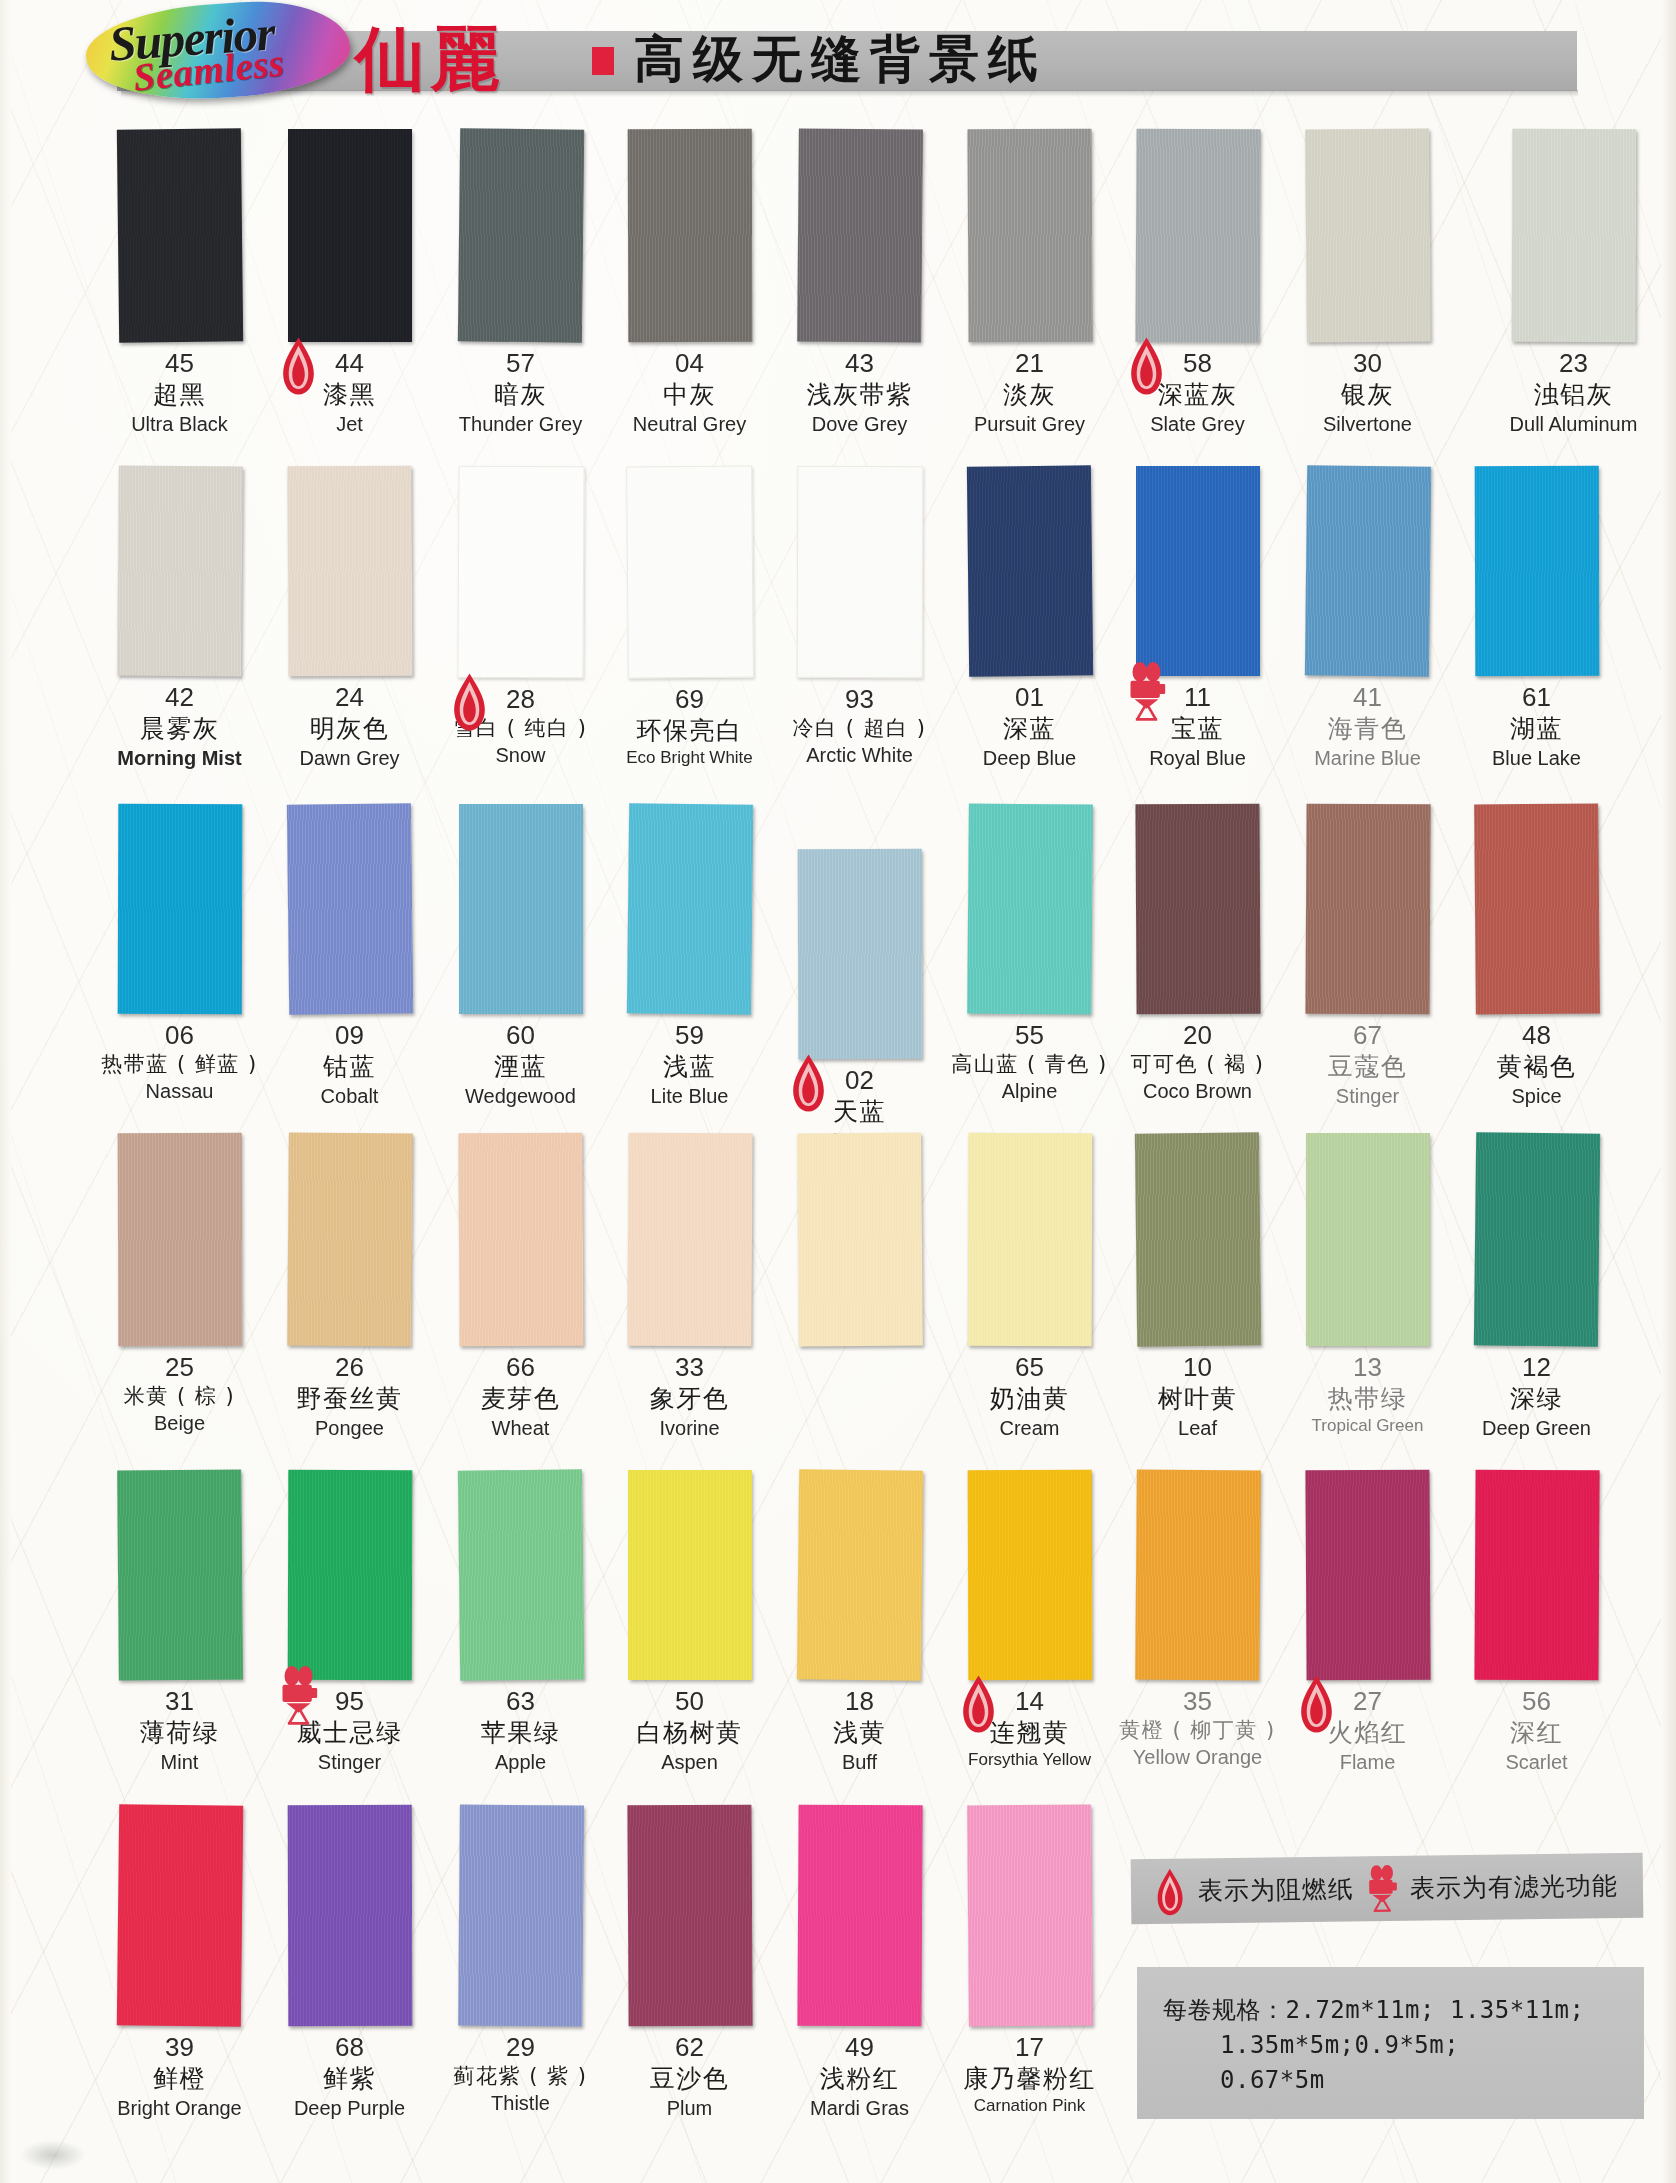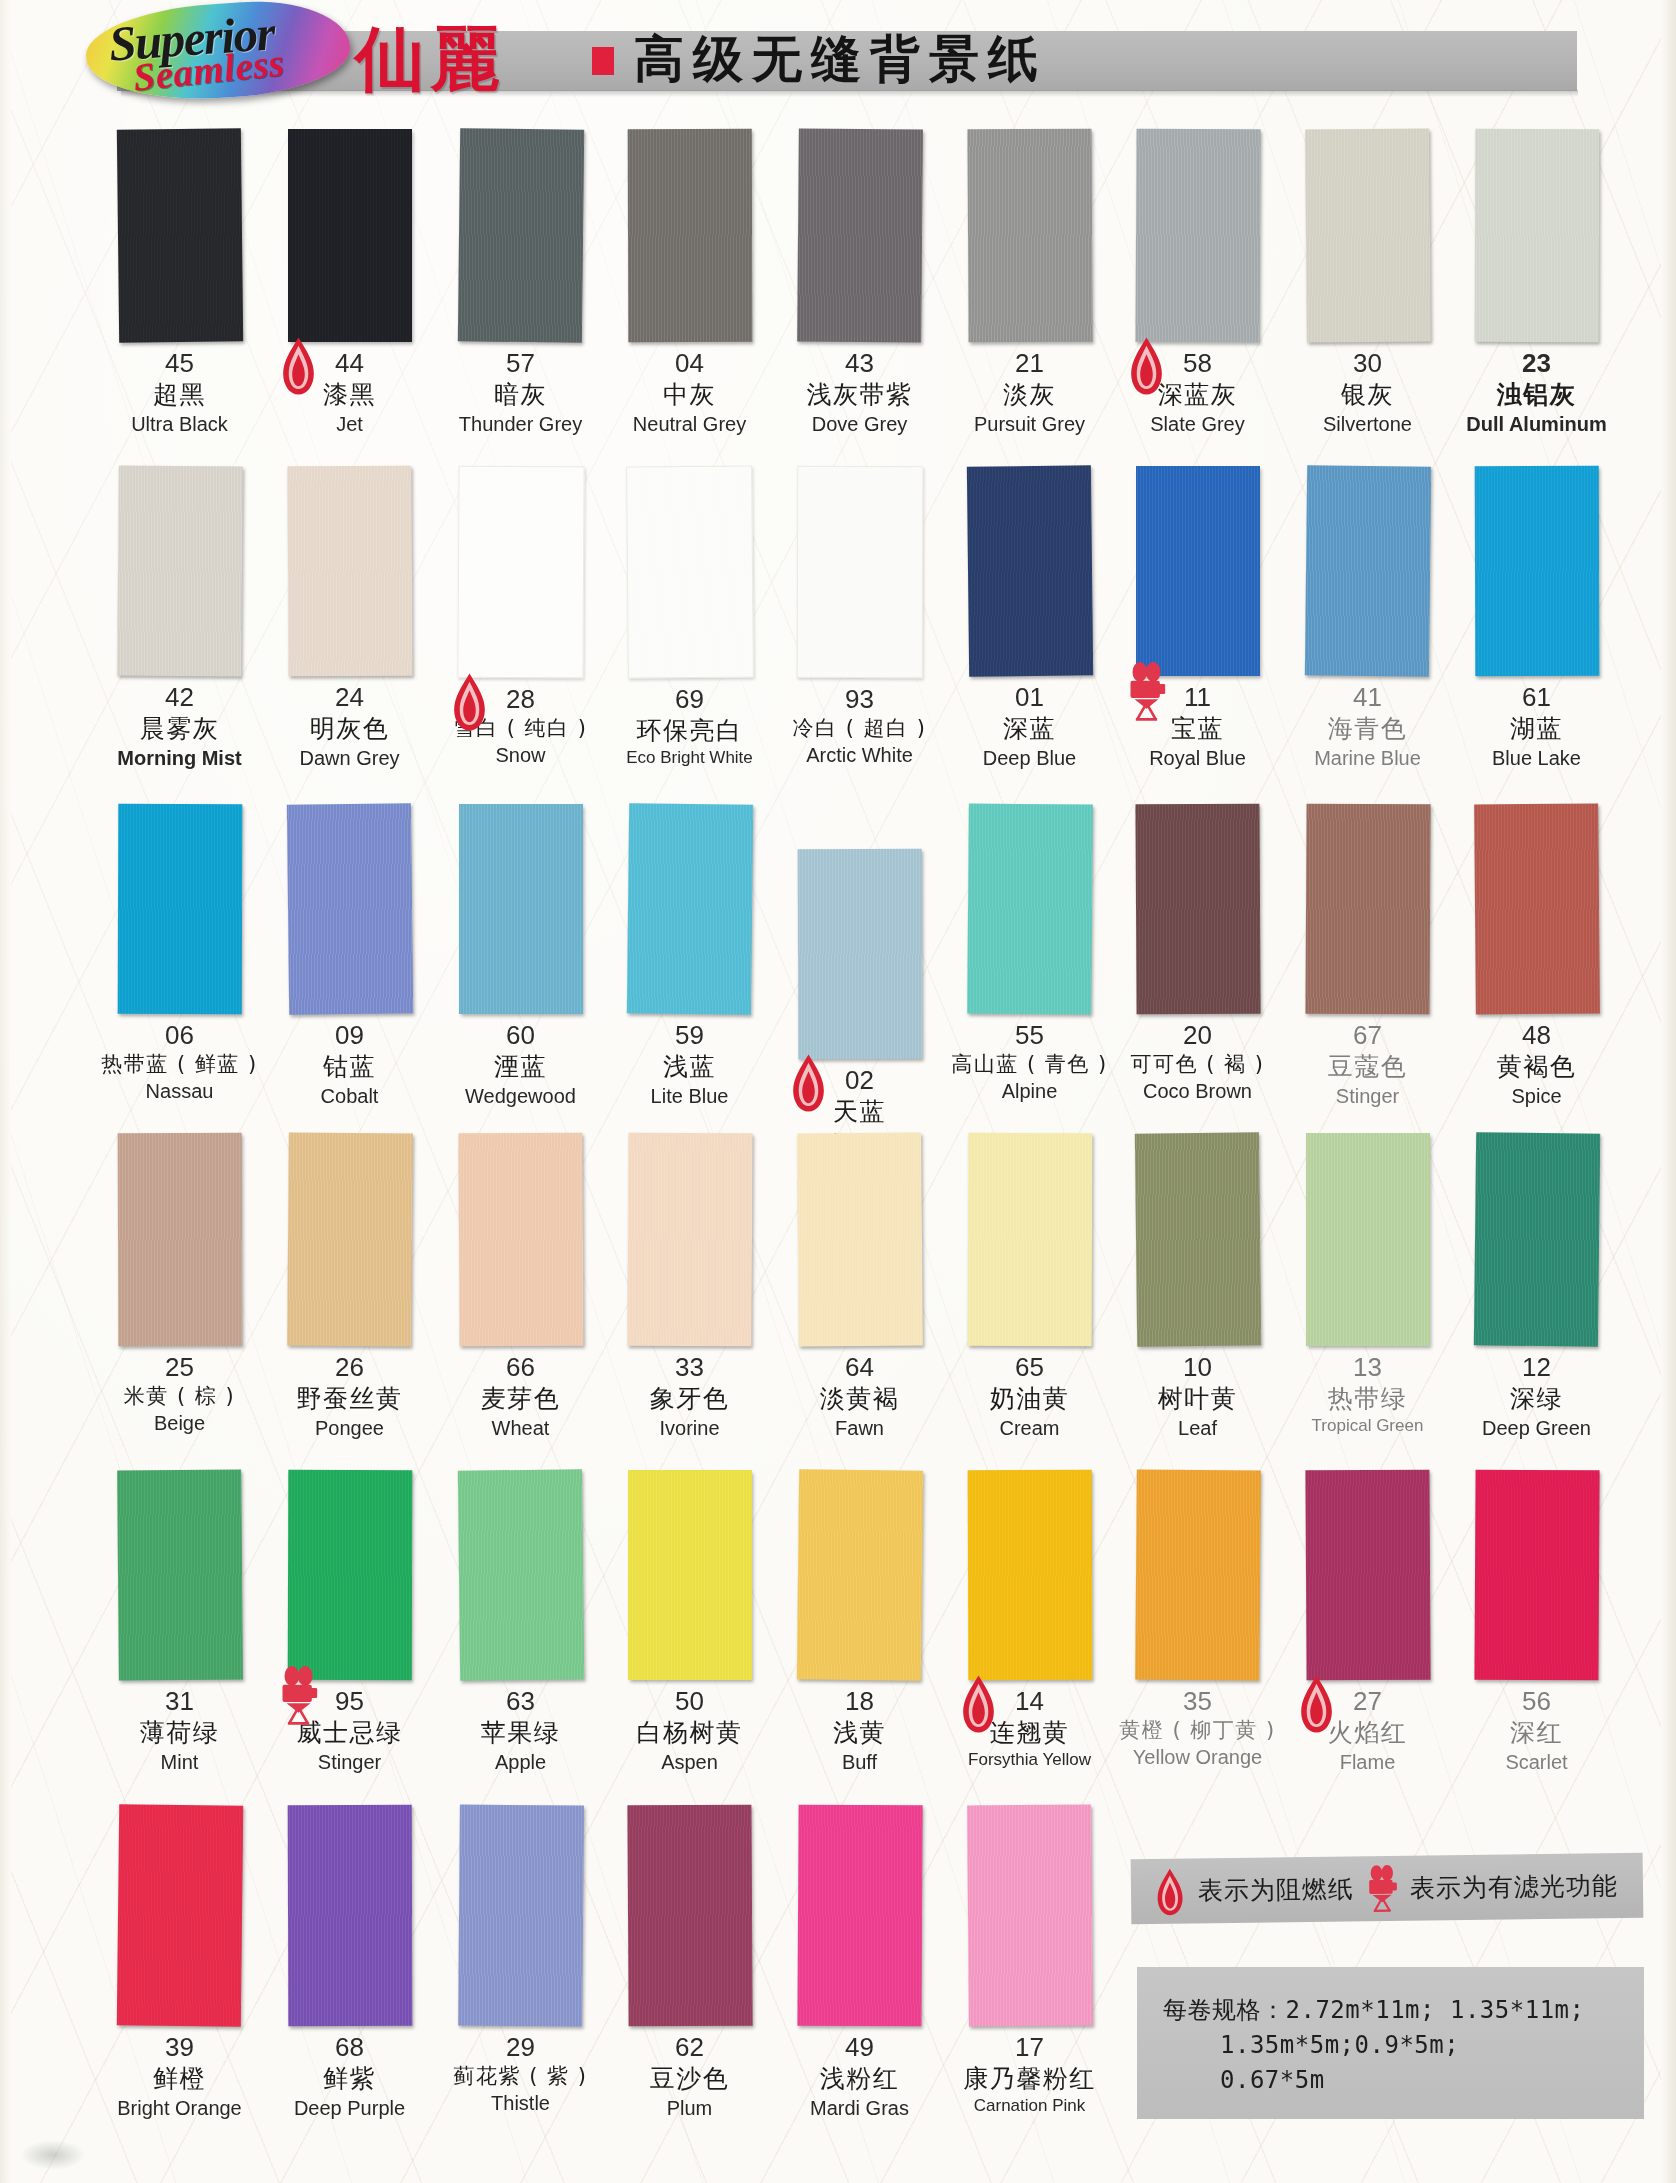--- a/index.html
+++ b/index.html
@@ -239,21 +239,21 @@
           </div>
         </div>
         <div class="cell" style="left: 1284px;">
           <div class="swatch" style="height: 213px; background: rgb(213, 210, 198); transform: rotate(-0.48deg);"></div>
           <div class="labels">
             <div class="code">30</div>
             <div class="cn">银灰</div>
             <div class="en">Silvertone</div>
           </div>
         </div>
-        <div class="cell" style="left: 1453px; font-weight: bold;">
+        <div class="cell" style="left: 1490px;">
           <div class="swatch" style="height: 213px; background: rgb(211, 215, 205); transform: rotate(0.16deg);"></div>
           <div class="labels">
             <div class="code">23</div>
             <div class="cn">浊铝灰</div>
             <div class="en">Dull Aluminum</div>
           </div>
         </div>
       </div>
       <div class="row" style="top: 466px;">
         <div class="cell bold-en" style="left: 96px;">
@@ -455,25 +455,20 @@
         <div class="cell" style="left: 606px;">
           <div class="swatch" style="height: 213px; background: rgb(244, 219, 195); transform: rotate(0.32deg);"></div>
           <div class="labels">
             <div class="code">33</div>
             <div class="cn">象牙色</div>
             <div class="en">Ivorine</div>
           </div>
         </div>
         <div class="cell" style="left: 776px;">
           <div class="swatch" style="height: 213px; background: rgb(247, 230, 189); transform: rotate(-0.48deg);"></div>
-          <div class="labels">
-            <div class="code">64</div>
-            <div class="cn">淡黄褐</div>
-            <div class="en">Fawn</div>
-          </div>
         </div>
         <div class="cell" style="left: 946px;">
           <div class="swatch" style="height: 213px; background: rgb(244, 234, 174); transform: rotate(0.16deg);"></div>
           <div class="labels">
             <div class="code">65</div>
             <div class="cn">奶油黄</div>
             <div class="en">Cream</div>
           </div>
         </div>
         <div class="cell" style="left: 1114px;">

